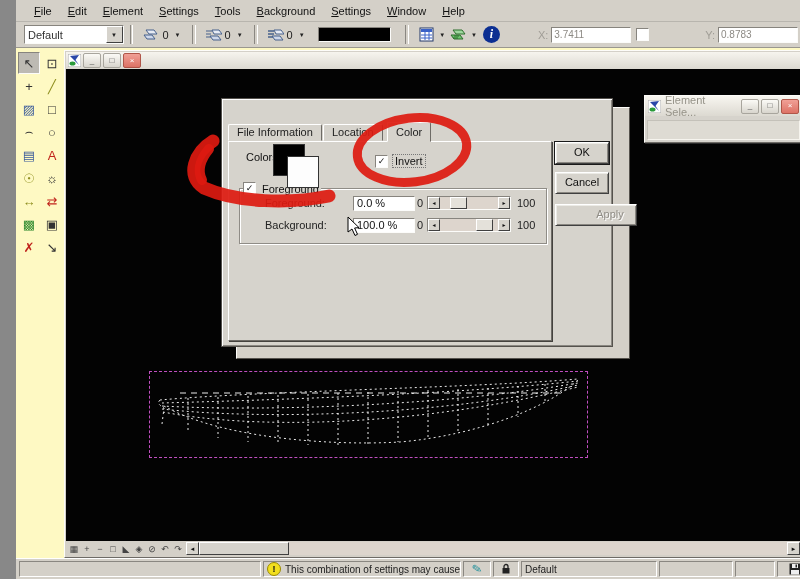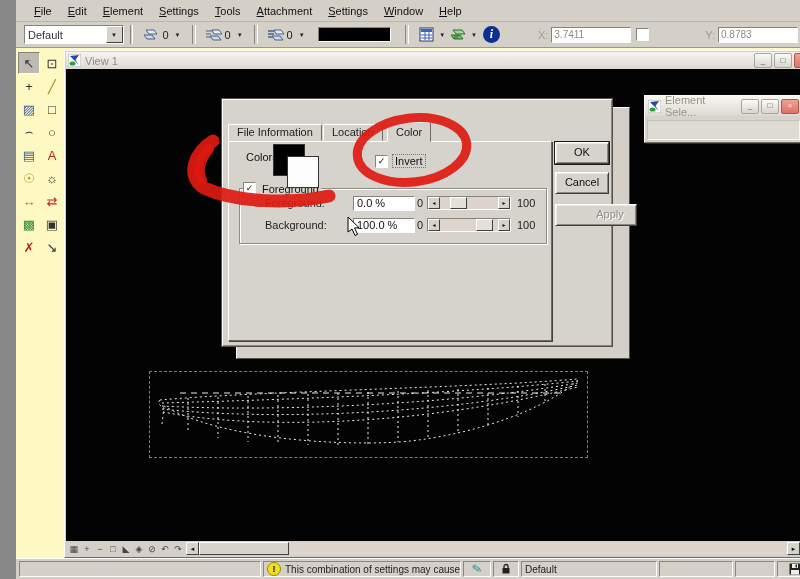--- a/index.html
+++ b/index.html
@@ -123,21 +123,21 @@
 <body>
 
 <div id="screen">
 
   <div class="menubar">
     <span class="menu-item">File</span>
     <span class="menu-item">Edit</span>
     <span class="menu-item">Element</span>
     <span class="menu-item">Settings</span>
     <span class="menu-item">Tools</span>
-    <span class="menu-item">Attachment</span>
+    <span class="menu-item">Background</span>
     <span class="menu-item">Settings</span>
     <span class="menu-item">Window</span>
     <span class="menu-item">Help</span>
   </div>
 
   <div class="toolbar">
     <div class="combo">
       <span class="combo-text">Default</span>
       <span class="combo-btn">▼</span>
     </div>
@@ -261,21 +261,20 @@
       </div>
   </div>
 
   <div class="viewwin">
     <div class="vtitle">
       <svg width="13" height="13">
           <rect width="13" height="13" fill="#fff" stroke="#aaa"></rect>
           <polygon points="2,2 11,1 7.5,6 11,11" fill="#2a47a8"></polygon>
           <ellipse cx="4.5" cy="9.5" rx="3" ry="2" fill="#2a9a3a"></ellipse>
         </svg>
-      <span class="vtitle-text">View 1</span>
       <span class="winbtn">_</span>
       <span class="winbtn">□</span>
       <span class="winbtn close">×</span>
     </div>
     <div class="canvas"></div>
     <div class="vscroll">
       <span class="sarrow" style="top:0;">▲</span>
       <div class="vthumb thumb"></div>
       <span class="sarrow" style="bottom:0;">▼</span>
     </div>

